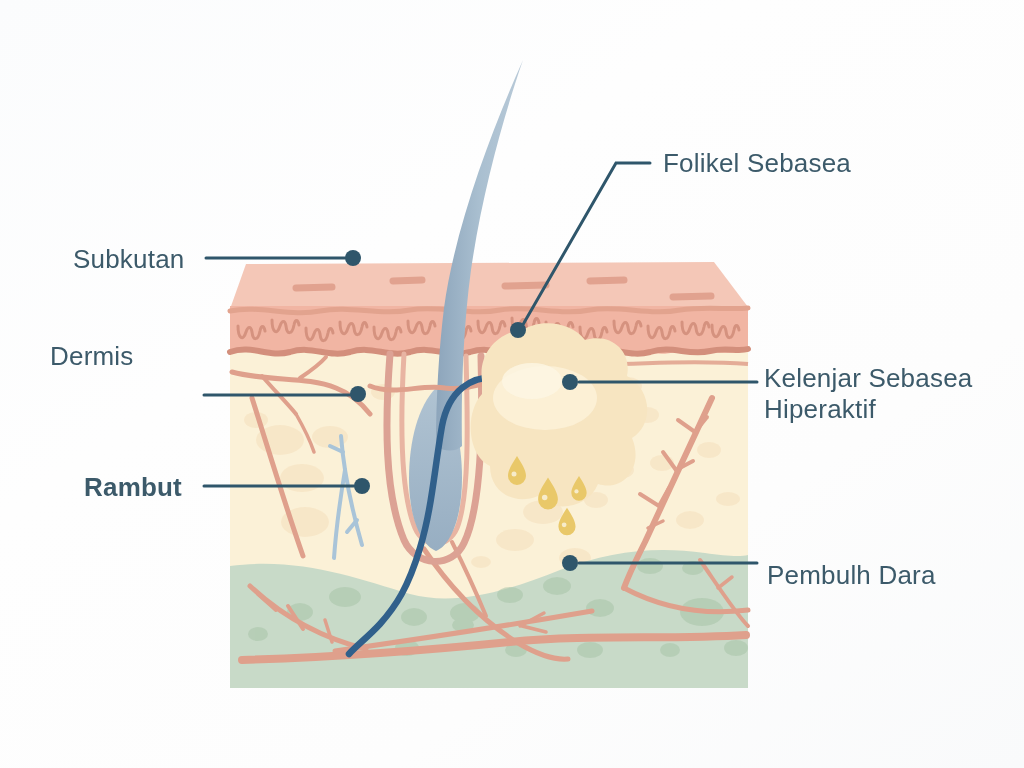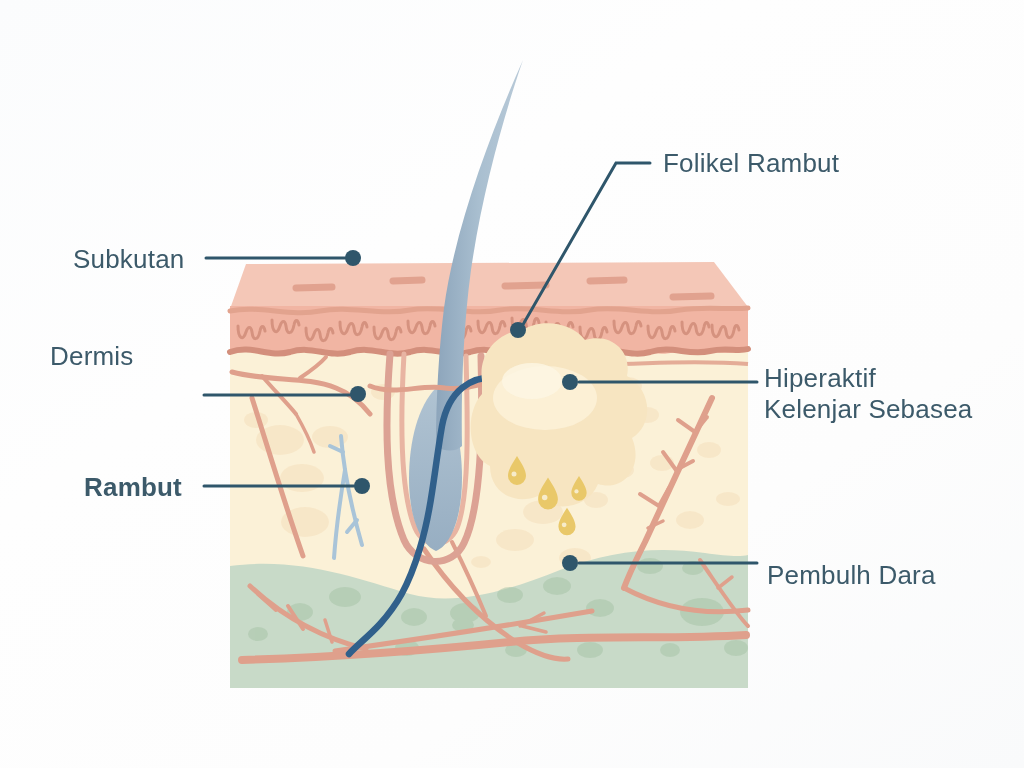--- a/index.html
+++ b/index.html
@@ -247,22 +247,22 @@
 </svg>
 
 <div class="diagram-label" style="left:73px;top:244px;">Subkutan</div>
 
 <div class="diagram-label lbl-dermis" style="left:50px;top:337px;">
   <span class="line">Dermis</span>
 </div>
 
 <div class="diagram-label" style="left:84px;top:472px;font-weight:bold;">Rambut</div>
 
-<div class="diagram-label" style="left:663px;top:148px;">Folikel Rambut</div>
+<div class="diagram-label" style="left:663px;top:148px;">Folikel Sebasea</div>
 
 <div class="diagram-label lbl-kelenjar" style="left:764px;top:363px;">
+  <span class="line">Kelenjar Sebasea</span>
   <span class="line">Hiperaktif</span>
-  <span class="line">Kelenjar Sebasea</span>
 </div>
 
 <div class="diagram-label" style="left:767px;top:560px;">Pembulh Dara</div>
 
 </div>
 
 </body></html>

